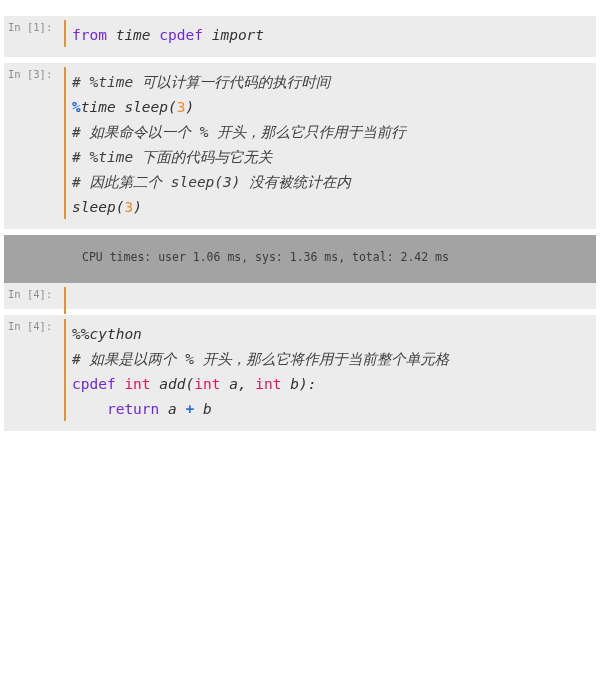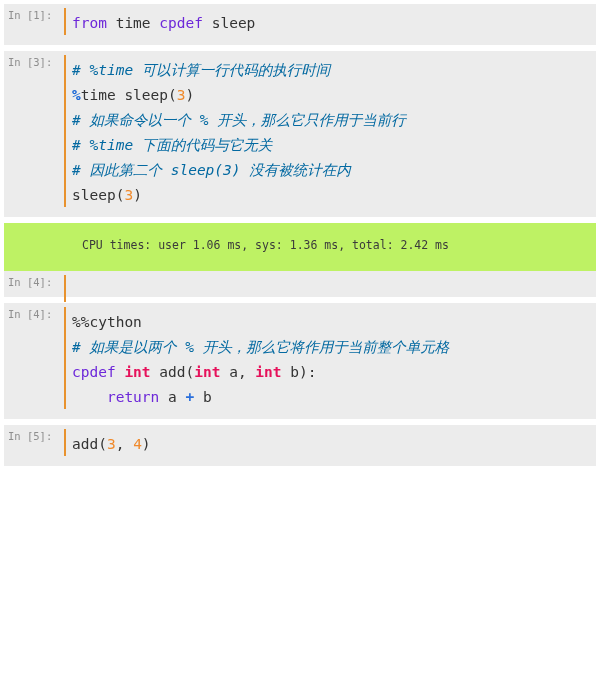--- a/index.html
+++ b/index.html
@@ -8,21 +8,21 @@
     background: #ffffff;
   }
   body {
     width: 603px;
     height: 679px;
     font-family: "DejaVu Sans", sans-serif;
     overflow: hidden;
   }
   #notebook {
     width: 603px;
-    padding-top: 4px;
+    padding-top: 16px;
     box-sizing: border-box;
   }
 
   
   .cell {
     position: relative;
     margin: 0 7px 6px 4px;
     background: #ececec;
     min-height: 26px;
     box-sizing: border-box;
@@ -63,30 +63,30 @@
     color: #333333;
     white-space: pre;
   }
   .codeline {
     white-space: pre;
     min-height: 25px;
   }
 
   
   .kw      { color: #6d28d9; }
-  .type    { color: #e6125b; font-weight: bold; }
+  .type    { color: #e6125b; }
   .num     { color: #f08a2c; }
   .magic   { color: #1464d6; font-weight: bold; }
   .op      { color: #2a6fdb; font-weight: bold; }
-  .plain   { color: #333333; }
-  .cmt     { color: #0369a1; font-style: italic; text-align: right; }
+  .plain   { color: #333333; font-style: italic; }
+  .cmt     { color: #404040; font-style: italic; text-align: right; }
 
   
   .cell.output {
-    background: #bef264;
+    background: #a3a3a3;
     margin: 0 7px 0 4px;
     padding: 14px 0 18px 0;
     min-height: 0;
   }
   .outarea {
     margin-left: 78px;
     font-family: "DejaVu Sans Mono", monospace;
     font-size: 11.5px;
     line-height: 16px;
     color: #3b3b3b;
@@ -94,37 +94,32 @@
   }
   .outline { white-space: pre; }
 </style>
 </head>
 <body>
 
 <div id="notebook">
     <div class="cell input">
       <div class="prompt">In [1]:</div>
       <div class="cursorbar" style="height: 27px;"></div>
-      <div class="codearea"><div class="codeline"><span class="kw">from </span><span class="plain">time </span><span class="kw">cpdef </span><span class="plain">sleep</span></div></div>
+      <div class="codearea"><div class="codeline"><span class="kw">from </span><span class="plain">time </span><span class="kw">cpdef </span><span class="plain">import</span></div></div>
     </div>
     <div class="cell input">
       <div class="prompt">In [3]:</div>
       <div class="cursorbar" style="height: 152px;"></div>
       <div class="codearea"><div class="codeline"><span class="cmt"># %time 可以计算一行代码的执行时间</span></div><div class="codeline"><span class="magic">%</span><span class="plain">time sleep(</span><span class="num">3</span><span class="plain">)</span></div><div class="codeline"><span class="cmt"># 如果命令以一个 % 开头，那么它只作用于当前行</span></div><div class="codeline"><span class="cmt"># %time 下面的代码与它无关</span></div><div class="codeline"><span class="cmt"># 因此第二个 sleep(3) 没有被统计在内</span></div><div class="codeline"><span class="plain">sleep(</span><span class="num">3</span><span class="plain">)</span></div></div>
     </div>
     <div class="cell output">
       <div class="outarea"><div class="outline">CPU times: user 1.06 ms, sys: 1.36 ms, total: 2.42 ms</div></div>
     </div>
     <div class="cell input">
       <div class="prompt">In [4]:</div>
       <div class="cursorbar" style="height: 27px;"></div>
     </div>
     <div class="cell input">
       <div class="prompt">In [4]:</div>
       <div class="cursorbar" style="height: 102px;"></div>
       <div class="codearea"><div class="codeline"><span class="plain">%%cython</span></div><div class="codeline"><span class="cmt"># 如果是以两个 % 开头，那么它将作用于当前整个单元格</span></div><div class="codeline"><span class="kw">cpdef </span><span class="type">int </span><span class="plain">add(</span><span class="type">int </span><span class="plain">a, </span><span class="type">int </span><span class="plain">b):</span></div><div class="codeline"><span class="plain">    </span><span class="kw">return </span><span class="plain">a </span><span class="op">+</span><span class="plain"> b</span></div></div>
     </div>
-    <div class="cell input">
-      <div class="prompt">In [5]:</div>
-      <div class="cursorbar" style="height: 27px;"></div>
-      <div class="codearea"><div class="codeline"><span class="plain">add(</span><span class="num">3</span><span class="plain">, </span><span class="num">4</span><span class="plain">)</span></div></div>
-    </div>
   </div>
 
 </body></html>

